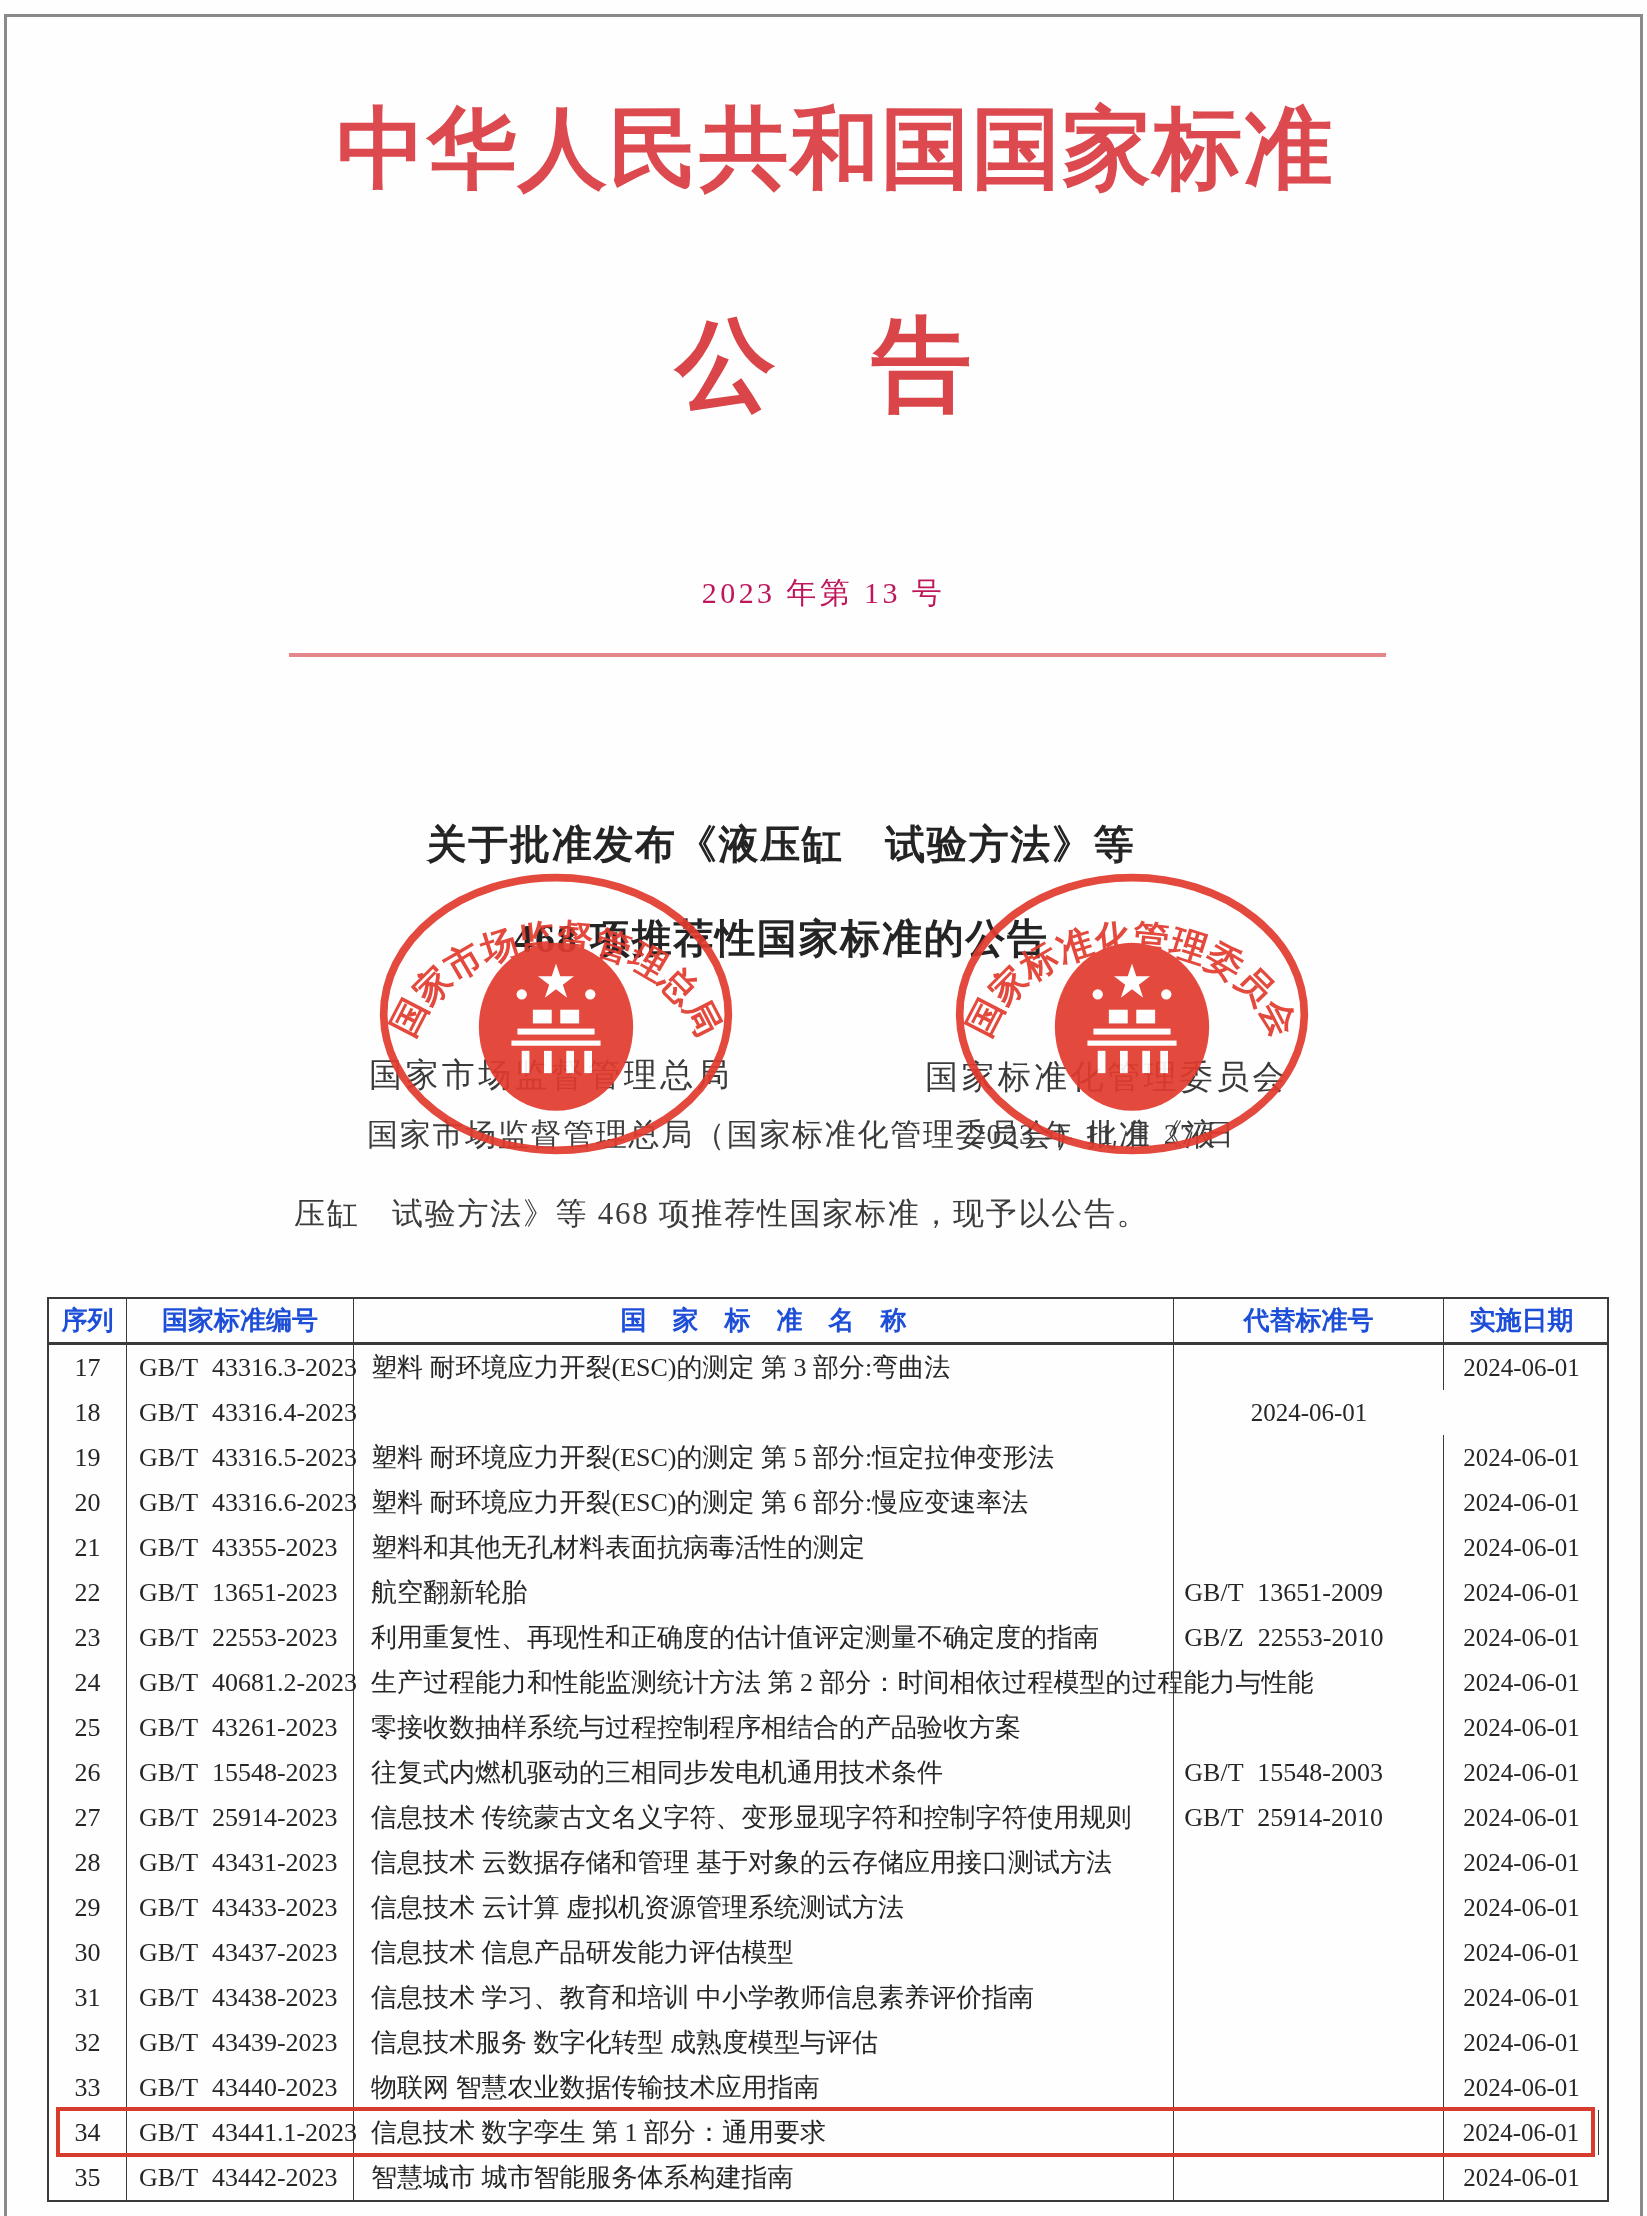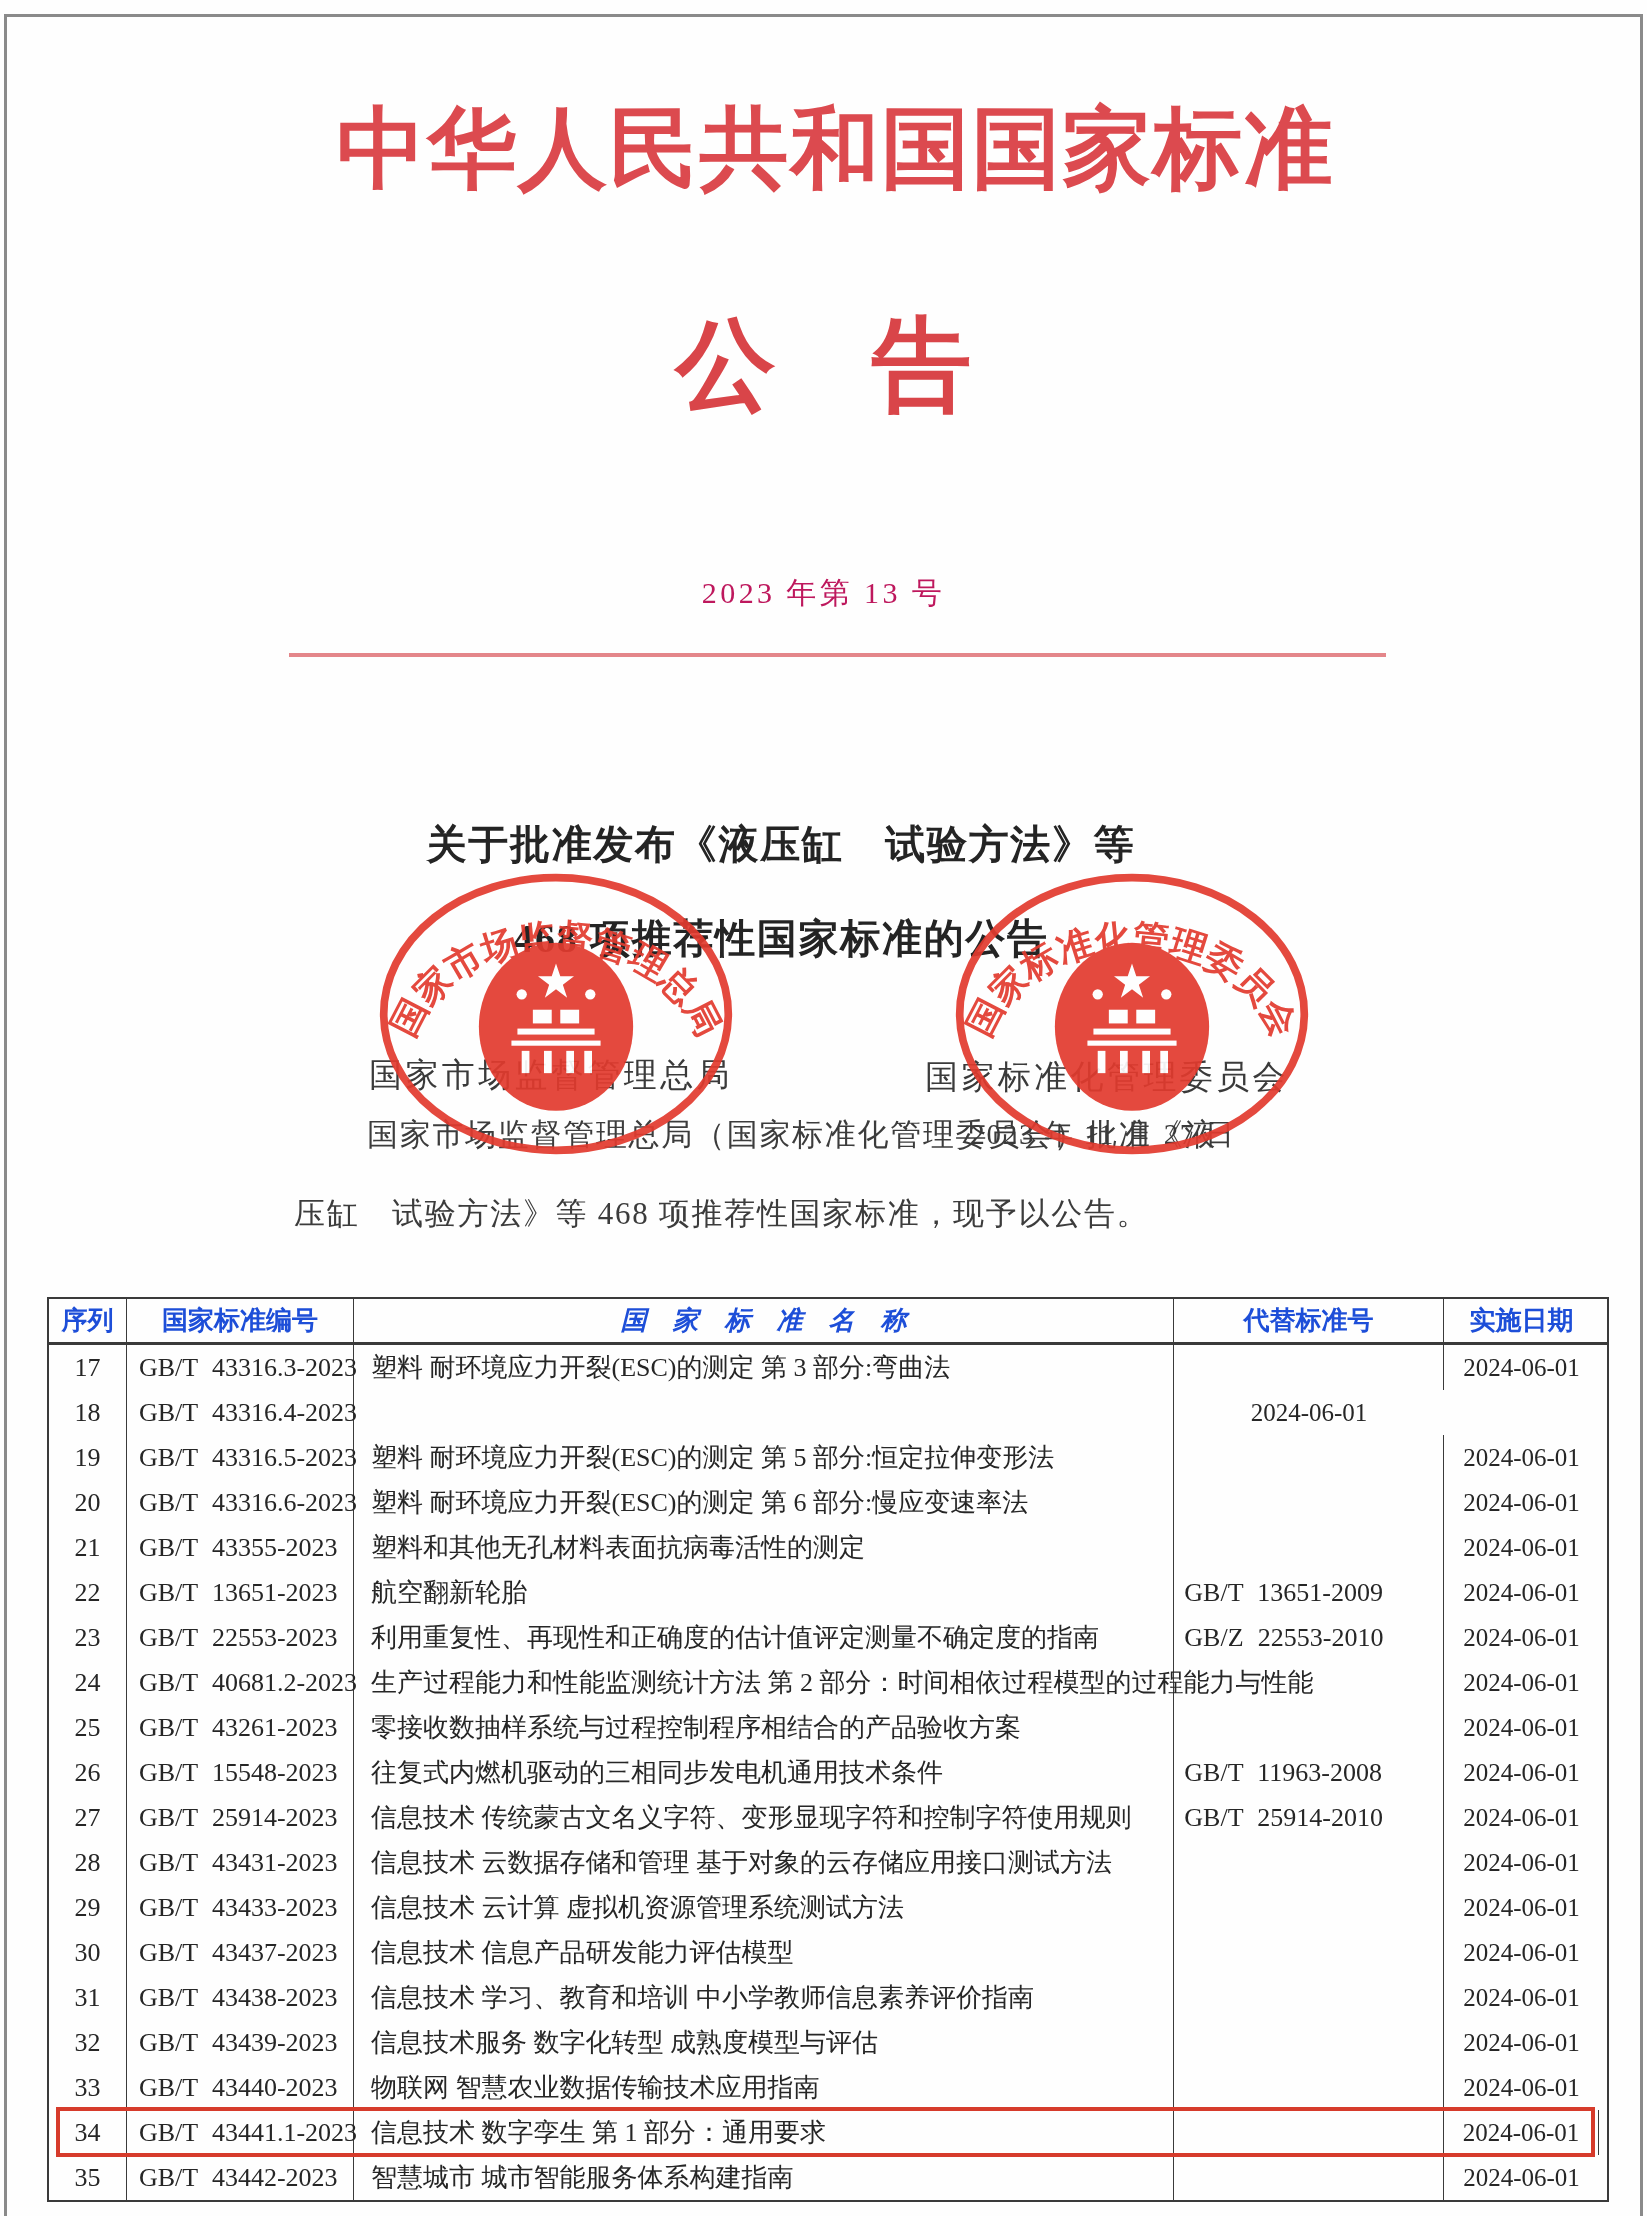--- a/index.html
+++ b/index.html
@@ -71,21 +71,21 @@
   .t-cell{
     box-sizing:border-box;border-right:1.7px solid #3a3a3a;
     display:flex;align-items:center;overflow:visible;
     font-size:26px;color:#262626;white-space:pre;
   }
   .t-cell:last-child{border-right:none;}
   .t-head .t-cell{
     justify-content:center;font-weight:bold;color:#1d4ed8;
     font-family:"Liberation Sans","DejaVu Sans",sans-serif;font-size:26px;
   }
-  .t-head .t-cell.c2{letter-spacing:26px;text-indent:26px;font-style:italic;}
+  .t-head .t-cell.c2{letter-spacing:26px;text-indent:26px;}
   .c0{justify-content:center;}
   .c1{padding-left:12px;word-spacing:7.7px;}
   .c2{padding-left:17px;}
   .c3{padding-left:10.3px;word-spacing:7.7px;}
   .c4{justify-content:center;font-size:25px;}
   .hl-box{
     position:absolute;left:6.9px;right:12px;top:-2.6px;bottom:-1.7px;
     border:4.3px solid #d63b2b;pointer-events:none;z-index:3;
   }
 </style>
@@ -227,21 +227,21 @@
         <div class="t-cell c0">25</div>
         <div class="t-cell c1">GB/T 43261-2023</div>
         <div class="t-cell c2">零接收数抽样系统与过程控制程序相结合的产品验收方案</div>
         <div class="t-cell c3"></div>
         <div class="t-cell c4">2024-06-01</div>
       </div>
       <div class="t-row t-body-row">
         <div class="t-cell c0">26</div>
         <div class="t-cell c1">GB/T 15548-2023</div>
         <div class="t-cell c2">往复式内燃机驱动的三相同步发电机通用技术条件</div>
-        <div class="t-cell c3">GB/T 11963-2008</div>
+        <div class="t-cell c3">GB/T 15548-2003</div>
         <div class="t-cell c4">2024-06-01</div>
       </div>
       <div class="t-row t-body-row">
         <div class="t-cell c0">27</div>
         <div class="t-cell c1">GB/T 25914-2023</div>
         <div class="t-cell c2">信息技术 传统蒙古文名义字符、变形显现字符和控制字符使用规则</div>
         <div class="t-cell c3">GB/T 25914-2010</div>
         <div class="t-cell c4">2024-06-01</div>
       </div>
       <div class="t-row t-body-row">

